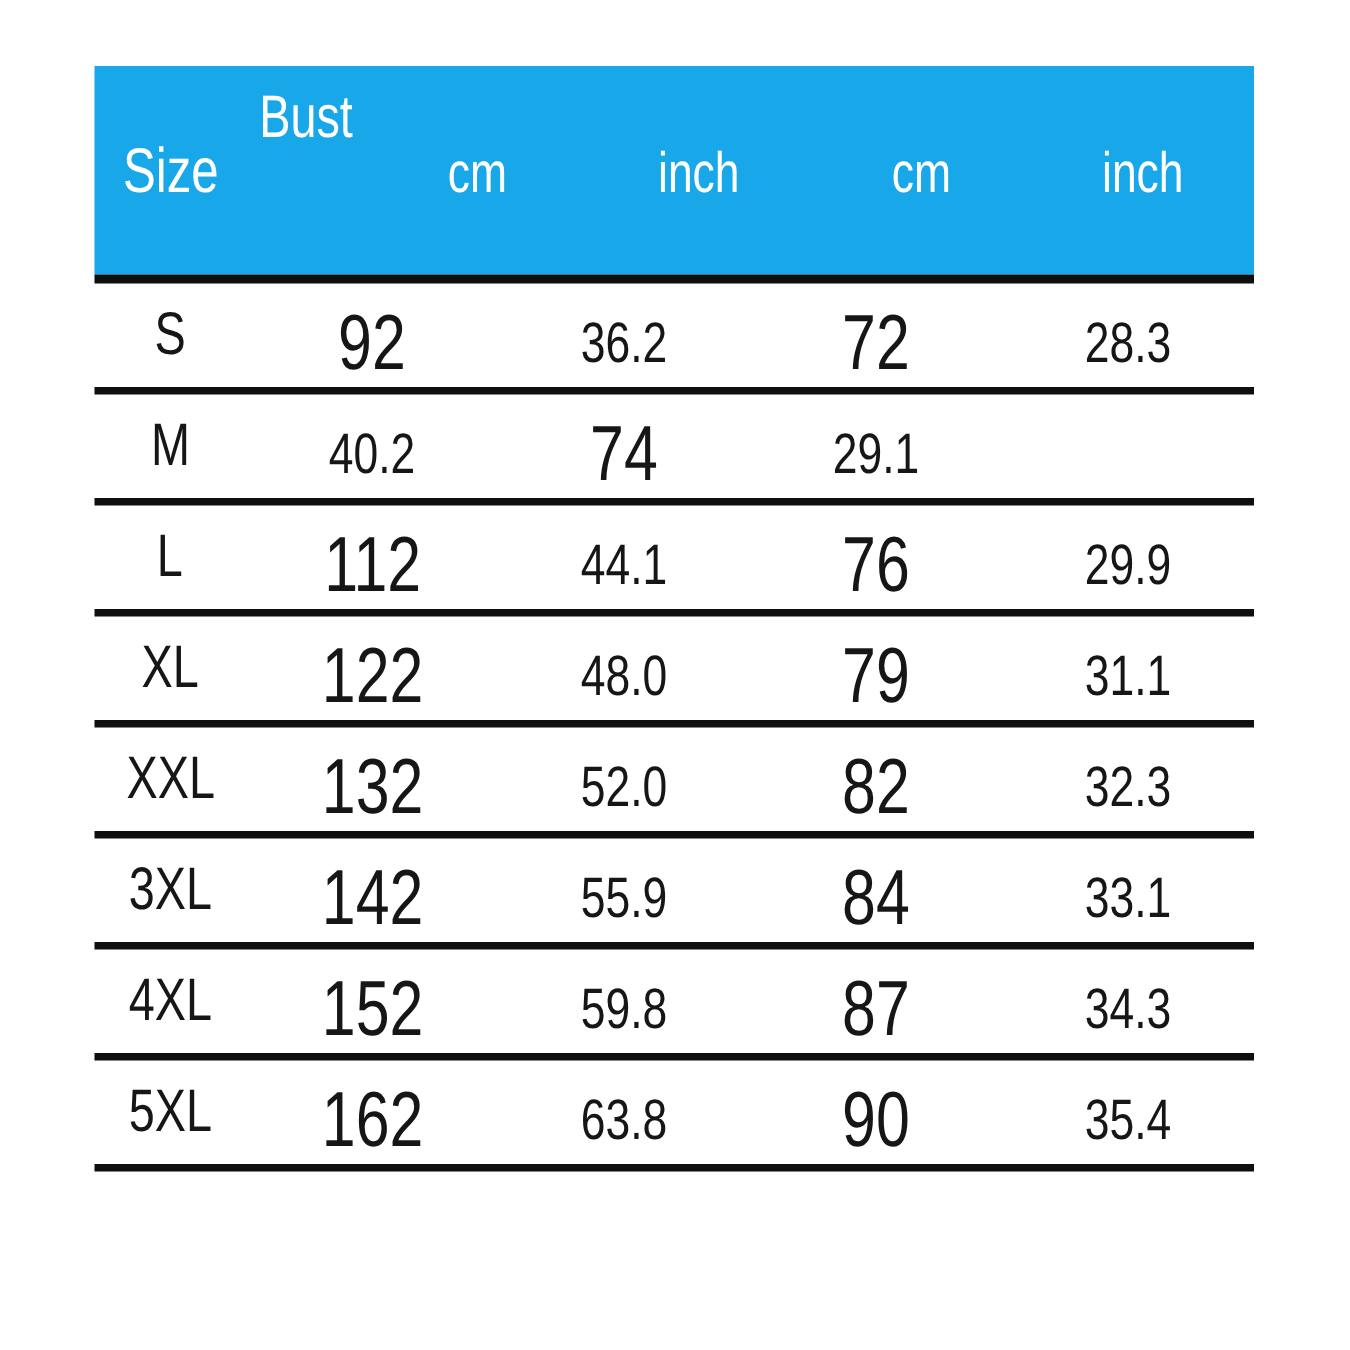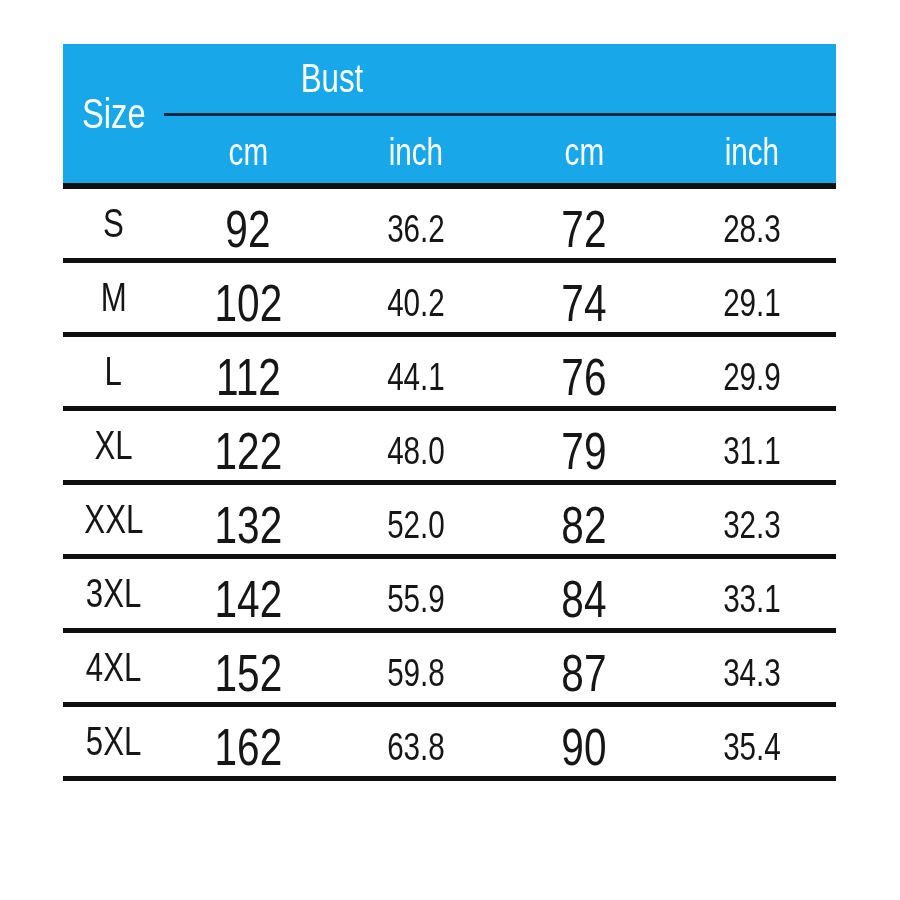--- a/index.html
+++ b/index.html
@@ -30,21 +30,21 @@
   }
   .corner-cell {
     width: 101px;
     display: flex;
     align-items: center;
     justify-content: center;
   }
   .head-right {
     flex: 1;
     display: flex;
-    flex-direction: column;
+    flex-direction: row;
   }
   .group-row {
     height: 69px;
     display: flex;
     align-items: center;
   }
   .group-cell {
     width: 50%;
     text-align: center;
   }
@@ -148,23 +148,20 @@
     <div class="cell val-col">
       <span class="t inv">28.3</span>
     </div>
   </div>
 
   <div class="row">
     <div class="cell size-col">
       <span class="t sz">M</span>
     </div>
     <div class="cell val-col">
-      <span class="t cmv">102</span>
-    </div>
-    <div class="cell val-col">
       <span class="t inv">40.2</span>
     </div>
     <div class="cell val-col">
       <span class="t cmv">74</span>
     </div>
     <div class="cell val-col">
       <span class="t inv">29.1</span>
     </div>
   </div>
 

